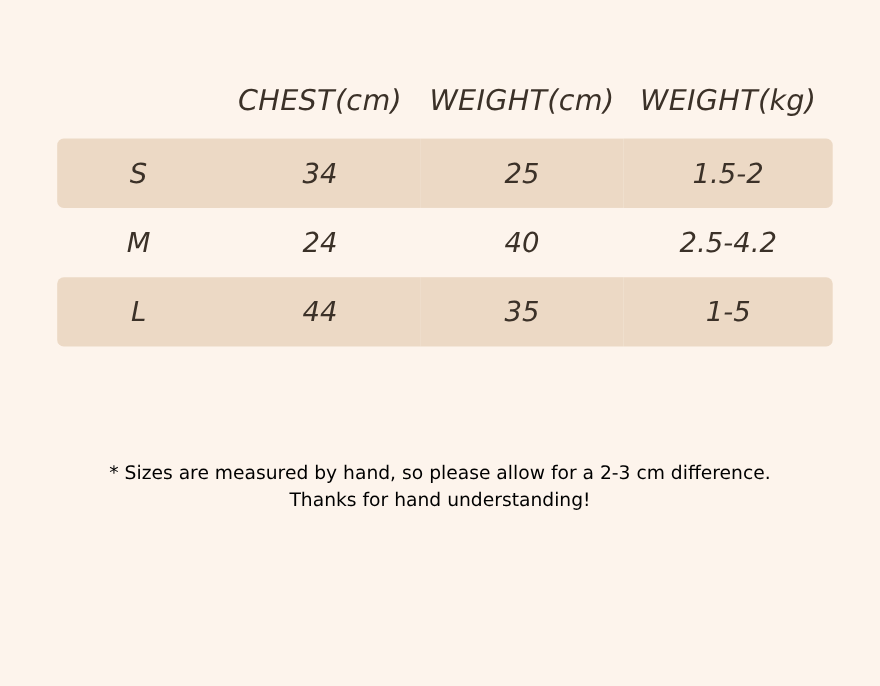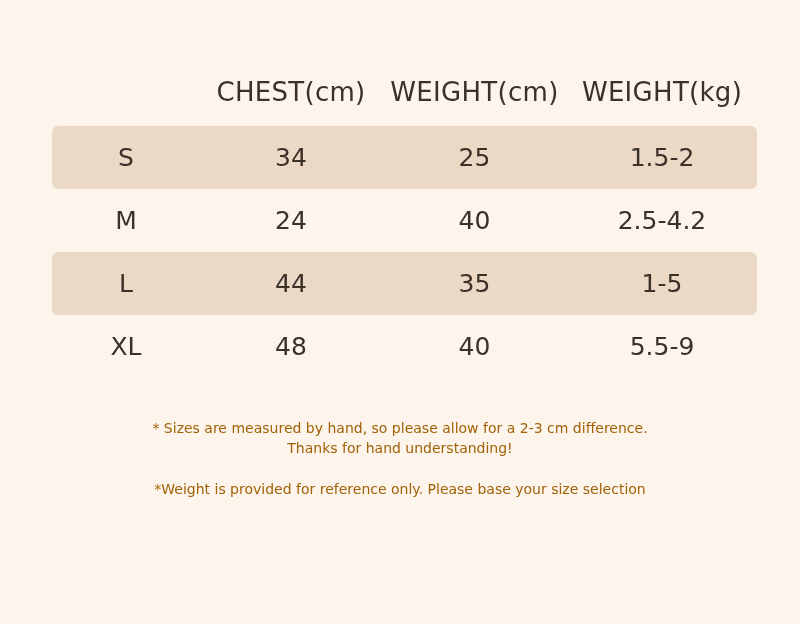--- a/index.html
+++ b/index.html
@@ -32,20 +32,21 @@
     width: 100%;
     border-collapse: collapse;
     table-layout: fixed;
   }
   .table-grid th,
   .table-grid td {
     text-align: center;
     vertical-align: middle;
     font-weight: normal;
     padding: 0;
+    font-style: italic;
   }
   .table-grid col.c-size  { width: 148px; }
   .table-grid col.c-chest { width: 182px; }
   .table-grid col.c-len   { width: 185px; }
   .table-grid col.c-wt    { width: 190px; }
   .table-grid col.c-pad-l { width: 52px; }
   .table-grid col.c-pad-r { width: 43px; }
 
   .head-row th {
     height: 68px;
@@ -74,23 +75,23 @@
 
   
   .notes {
     position: absolute;
     left: 0;
     top: 418px;
     width: 800px;
     text-align: center;
   }
   .note-block {
-    font-size: 14px;
+    font-size: 17px;
     line-height: 1.45;
-    color: #a16207;
+    color: #000000;
   }
   .note-block + .note-block {
     margin-top: 20px;
   }
   .note-line {
     display: block;
   }
 </style>
 </head>
 <body>
@@ -135,35 +136,26 @@
           <td></td>
         </tr>
         <tr class="data-row shaded">
           <td></td>
           <td class="band band-start">L</td>
           <td class="band">44</td>
           <td class="band">35</td>
           <td class="band band-end">1-5</td>
           <td></td>
         </tr>
-        <tr class="data-row">
-          <td></td>
-          <td>XL</td>
-          <td>48</td>
-          <td>40</td>
-          <td>5.5-9</td>
-          <td></td>
-        </tr>
       </tbody>
     </table>
   </div>
 
   <div class="notes">
     <div class="note-block">
       <span class="note-line">* Sizes are measured by hand, so please allow for a 2-3 cm difference.</span>
       <span class="note-line">Thanks for hand understanding!</span>
     </div>
     <div class="note-block">
-      <span class="note-line">*Weight is provided for reference only. Please base your size selection</span>
     </div>
   </div>
 
 </div>
 
 </body></html>

